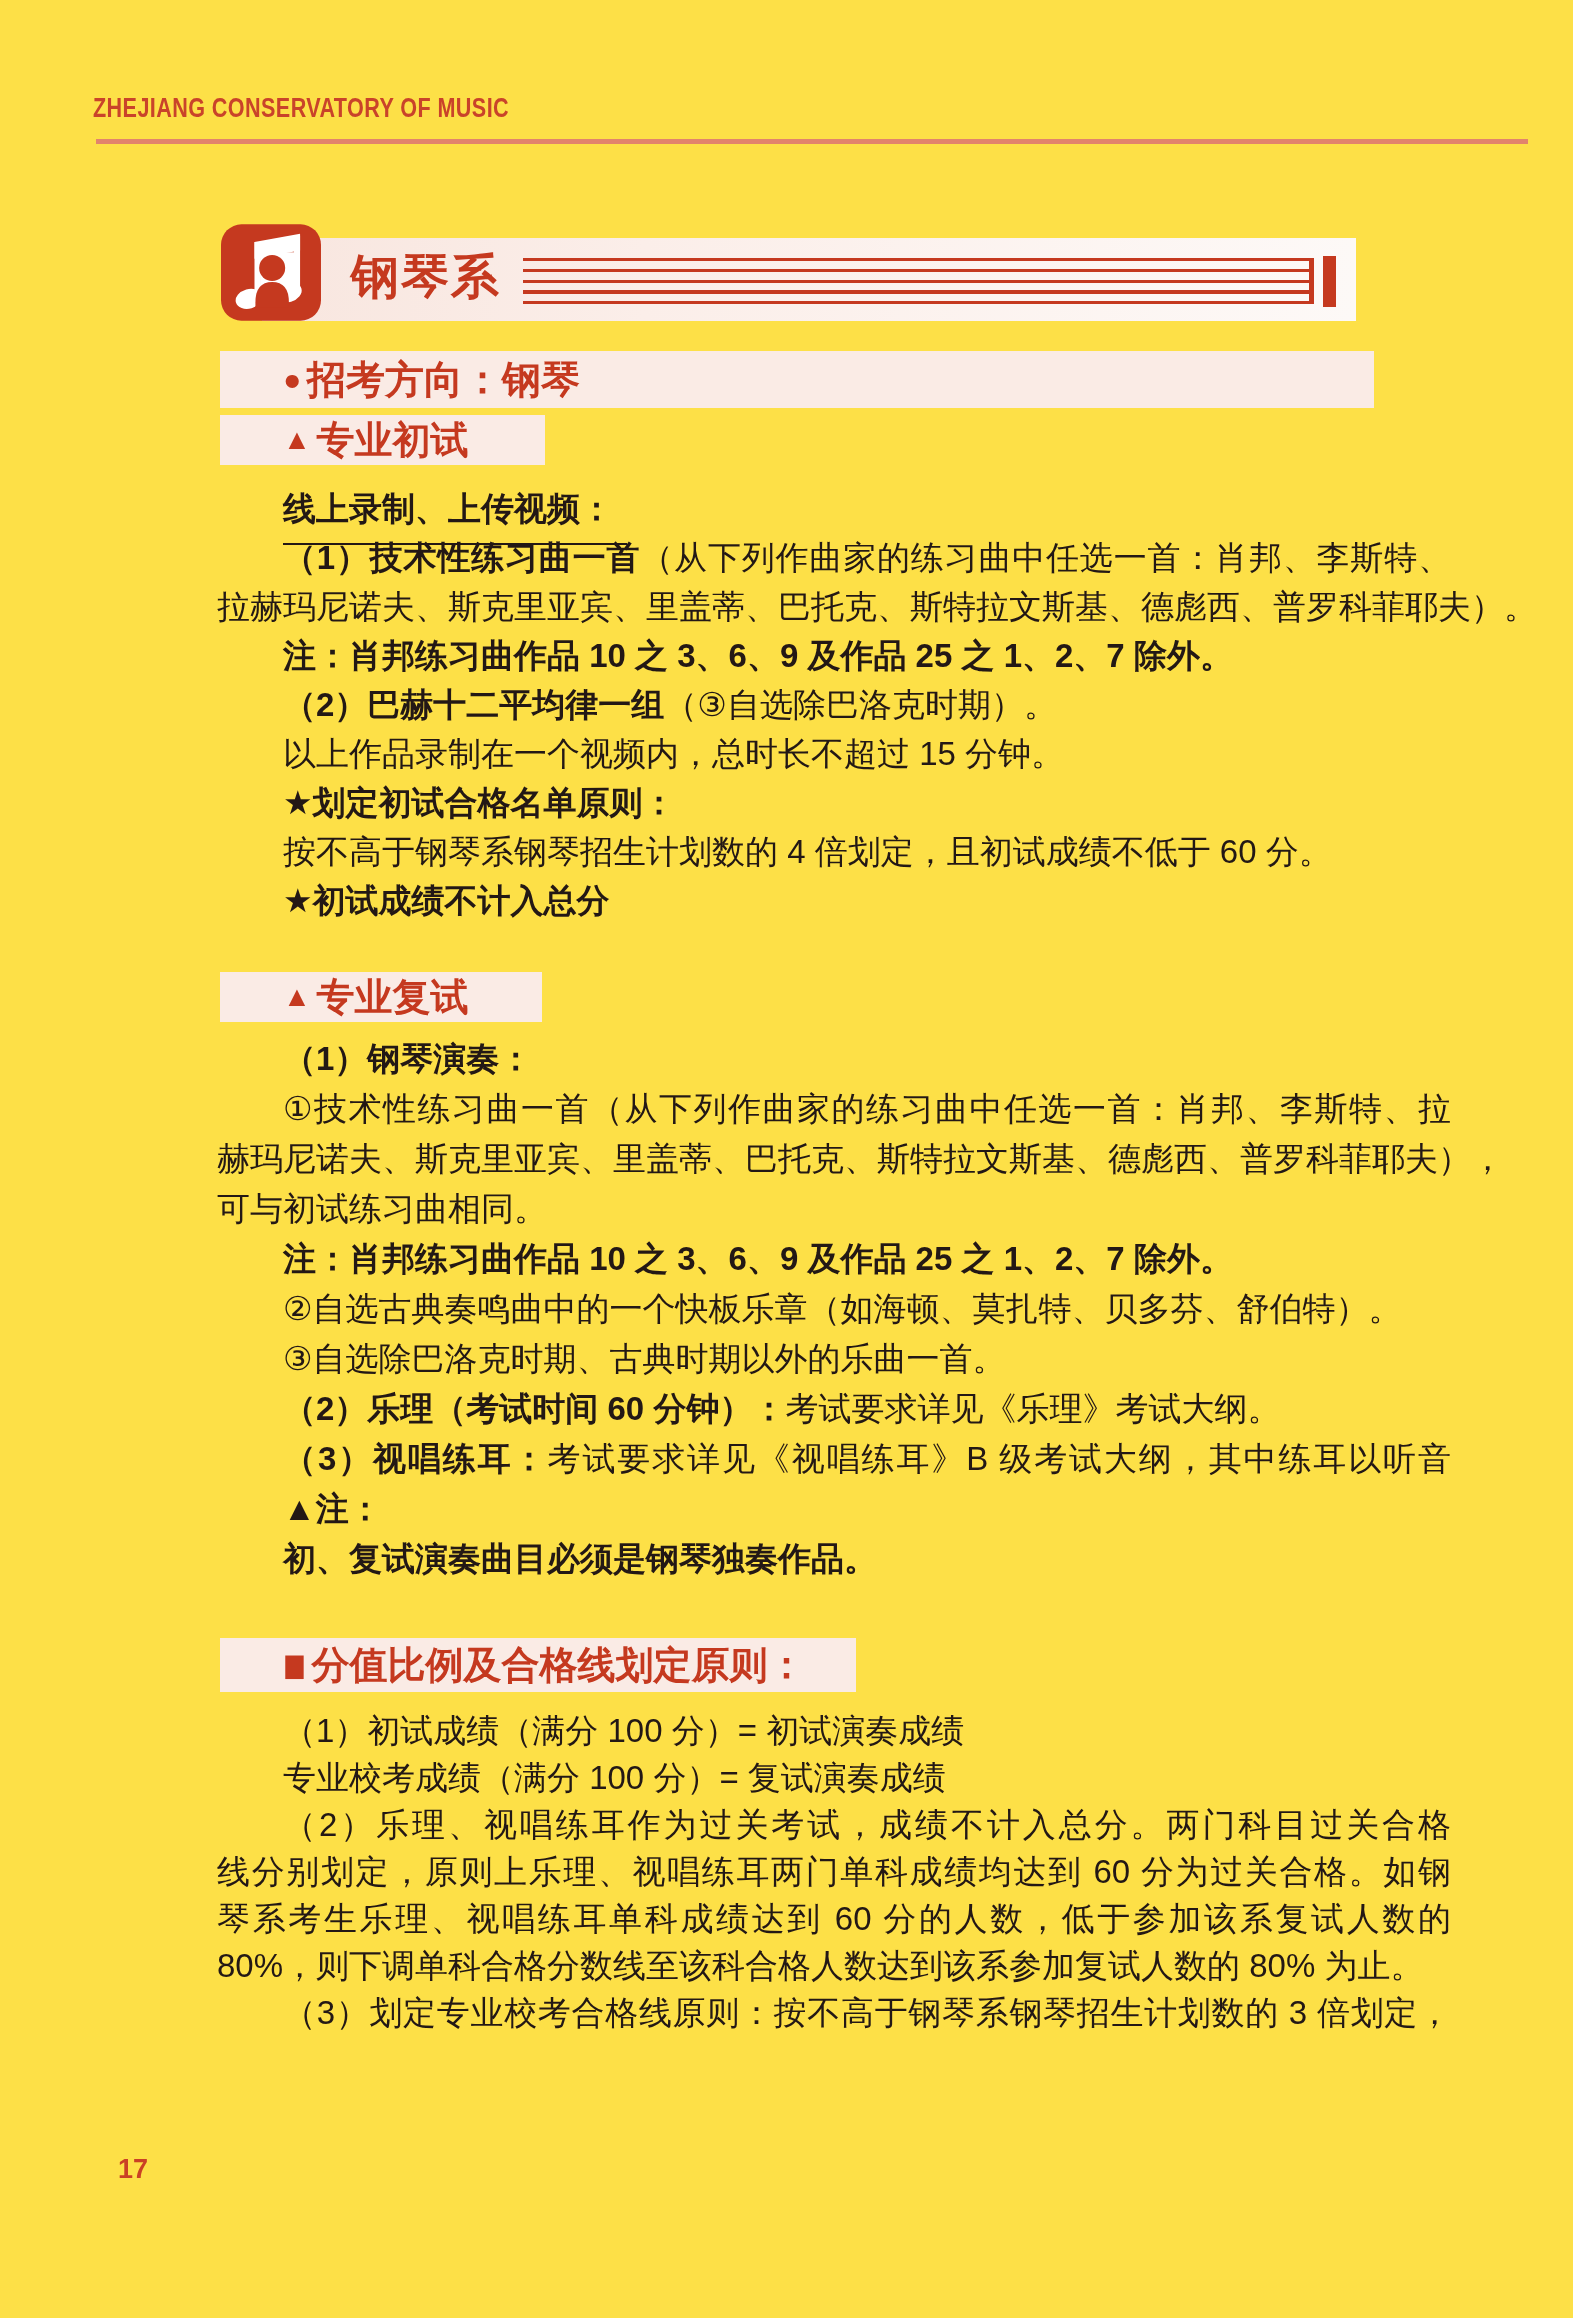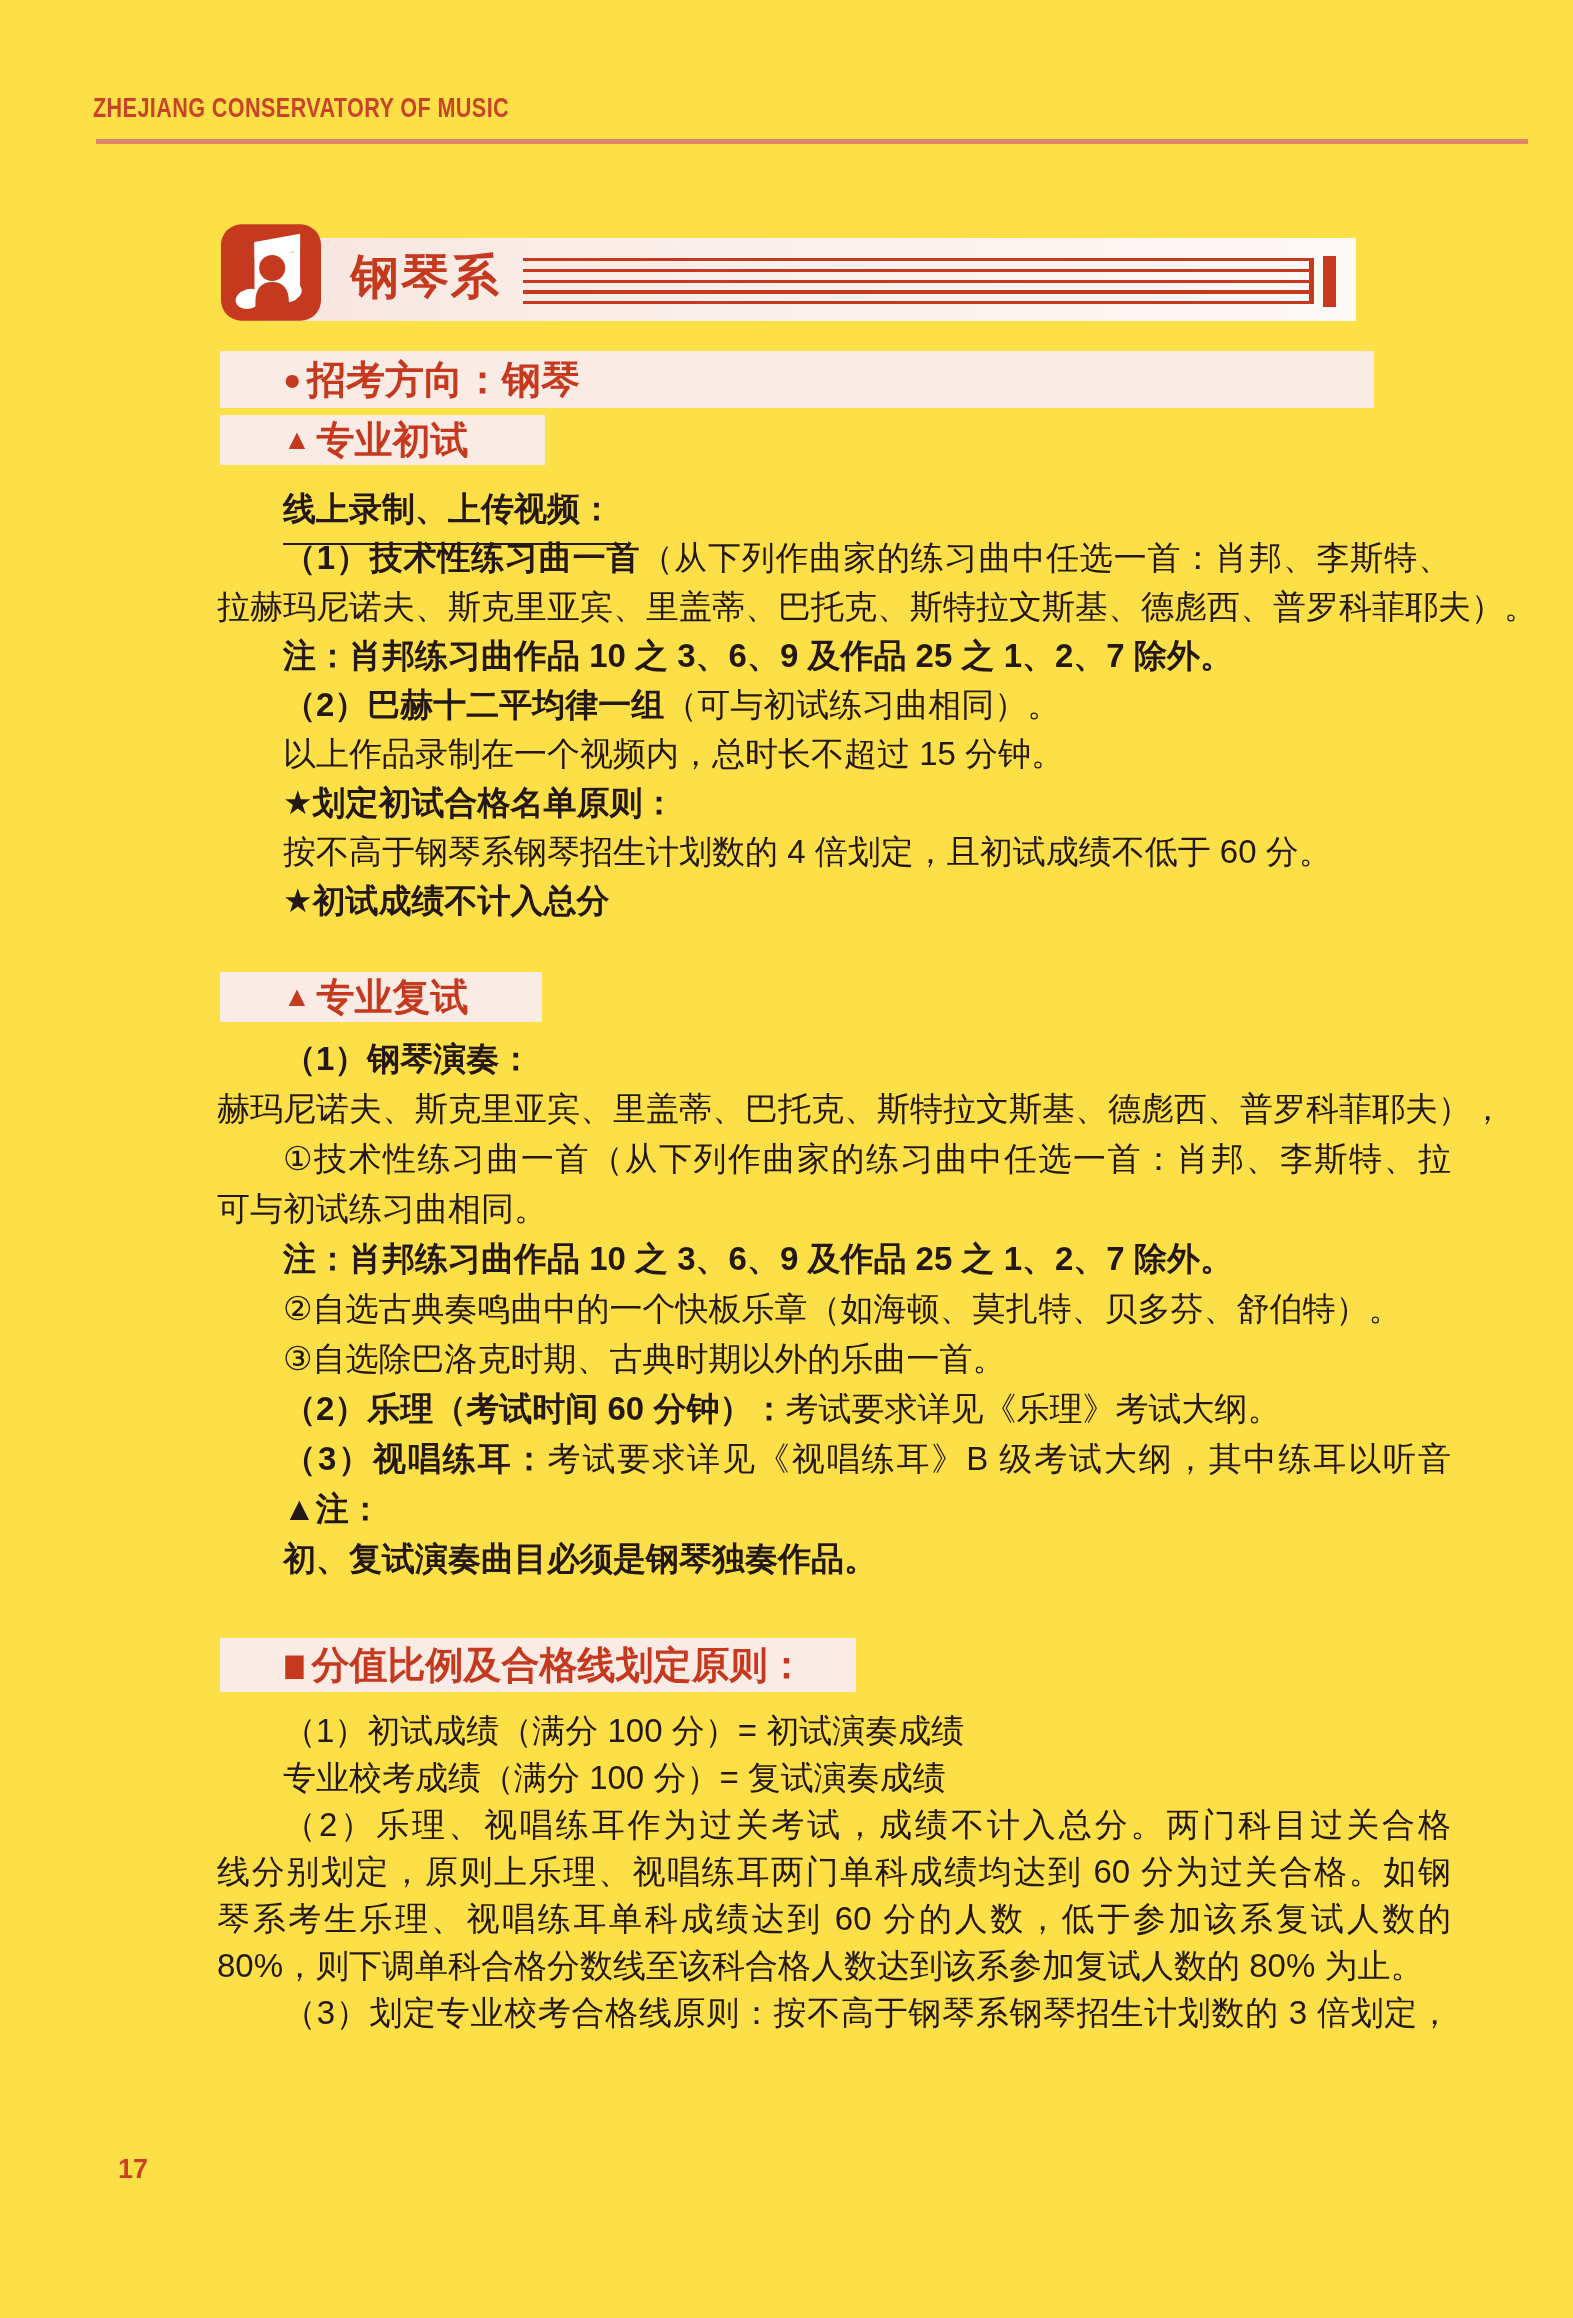--- a/index.html
+++ b/index.html
@@ -116,36 +116,36 @@
   <div class="band band2">
     <span class="mk mk-tri">▲</span>
     <span>专业初试</span>
   </div>
 
   <div class="body blockA">
       <div class="line indent"><span class="b u">线上录制、上传视频：</span></div>
       <div class="line indent fill"><span class="b">（1）技术性练习曲一首</span><span>（从下列作曲家的练习曲中任选一首：肖邦、李斯特、</span></div>
       <div class="line"><span>拉赫玛尼诺夫、斯克里亚宾、里盖蒂、巴托克、斯特拉文斯基、德彪西、普罗科菲耶夫）。</span></div>
       <div class="line indent"><span class="b">注：肖邦练习曲作品 10 之 3、6、9 及作品 25 之 1、2、7 除外。</span></div>
-      <div class="line indent"><span class="b">（2）巴赫十二平均律一组</span><span>（可与初试练习曲相同）。</span></div>
+      <div class="line indent"><span class="b">（2）巴赫十二平均律一组</span><span>（③自选除巴洛克时期）。</span></div>
       <div class="line indent"><span>以上作品录制在一个视频内，总时长不超过 15 分钟。</span></div>
       <div class="line indent"><span class="b">★划定初试合格名单原则：</span></div>
       <div class="line indent"><span>按不高于钢琴系钢琴招生计划数的 4 倍划定，且初试成绩不低于 60 分。</span></div>
       <div class="line indent"><span class="b">★初试成绩不计入总分</span></div>
     </div>
 
   <div class="band band3">
     <span class="mk mk-tri">▲</span>
     <span>专业复试</span>
   </div>
 
   <div class="body blockB">
       <div class="line indent"><span class="b">（1）钢琴演奏：</span></div>
+      <div class="line indent fill"><span>①技术性练习曲一首（从下列作曲家的练习曲中任选一首：肖邦、李斯特、拉</span></div>
       <div class="line fill"><span>赫玛尼诺夫、斯克里亚宾、里盖蒂、巴托克、斯特拉文斯基、德彪西、普罗科菲耶夫），</span></div>
-      <div class="line indent fill"><span>①技术性练习曲一首（从下列作曲家的练习曲中任选一首：肖邦、李斯特、拉</span></div>
       <div class="line"><span>可与初试练习曲相同。</span></div>
       <div class="line indent"><span class="b">注：肖邦练习曲作品 10 之 3、6、9 及作品 25 之 1、2、7 除外。</span></div>
       <div class="line indent"><span>②自选古典奏鸣曲中的一个快板乐章（如海顿、莫扎特、贝多芬、舒伯特）。</span></div>
       <div class="line indent"><span>③自选除巴洛克时期、古典时期以外的乐曲一首。</span></div>
       <div class="line indent"><span class="b">（2）乐理（考试时间 60 分钟）：</span><span>考试要求详见《乐理》考试大纲。</span></div>
       <div class="line indent fill"><span class="b">（3）视唱练耳：</span><span>考试要求详见《视唱练耳》B 级考试大纲，其中练耳以听音</span></div>
       <div class="line indent"><span class="b">▲注：</span></div>
       <div class="line indent"><span class="b">初、复试演奏曲目必须是钢琴独奏作品。</span></div>
     </div>
 

